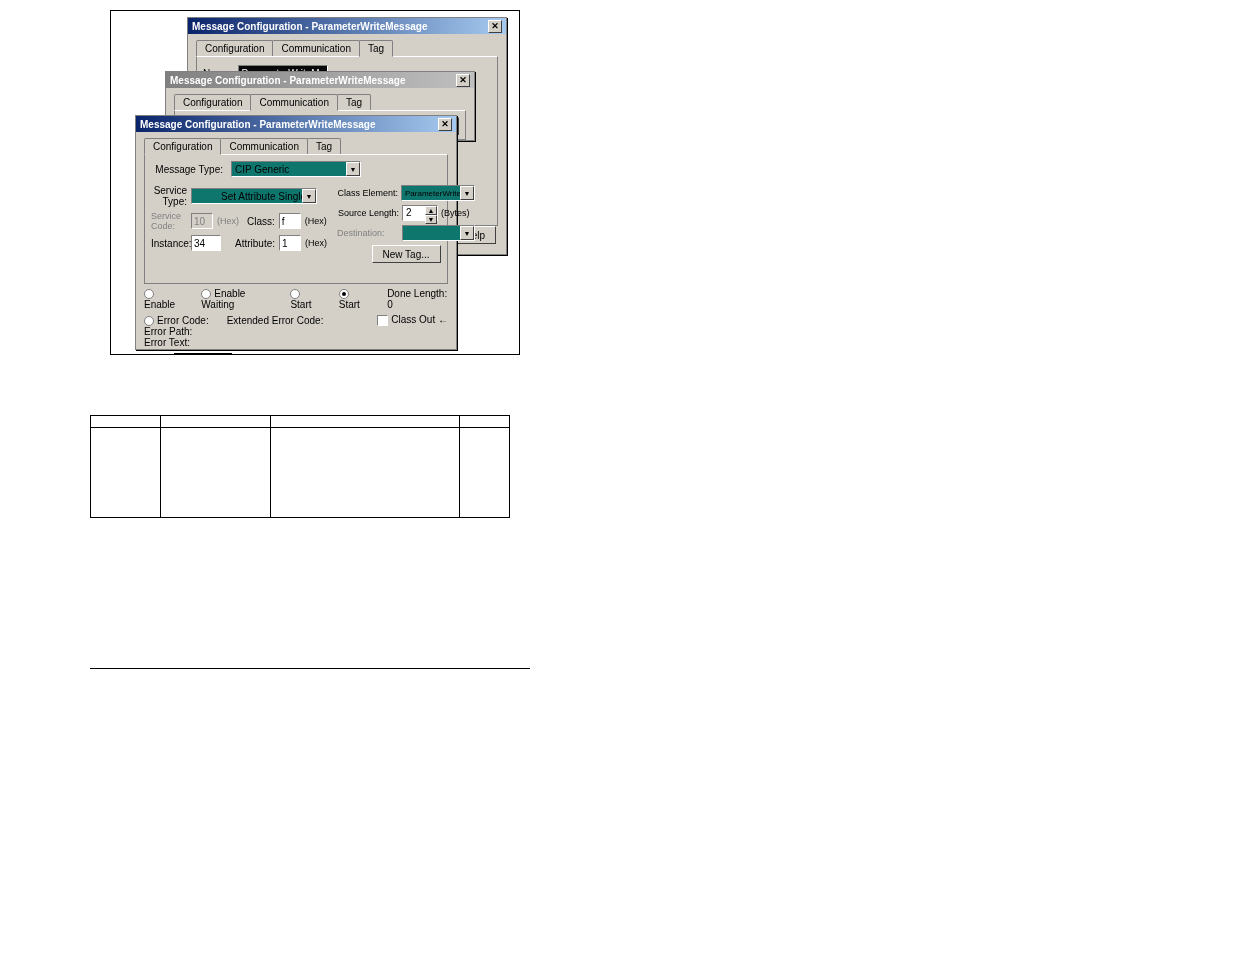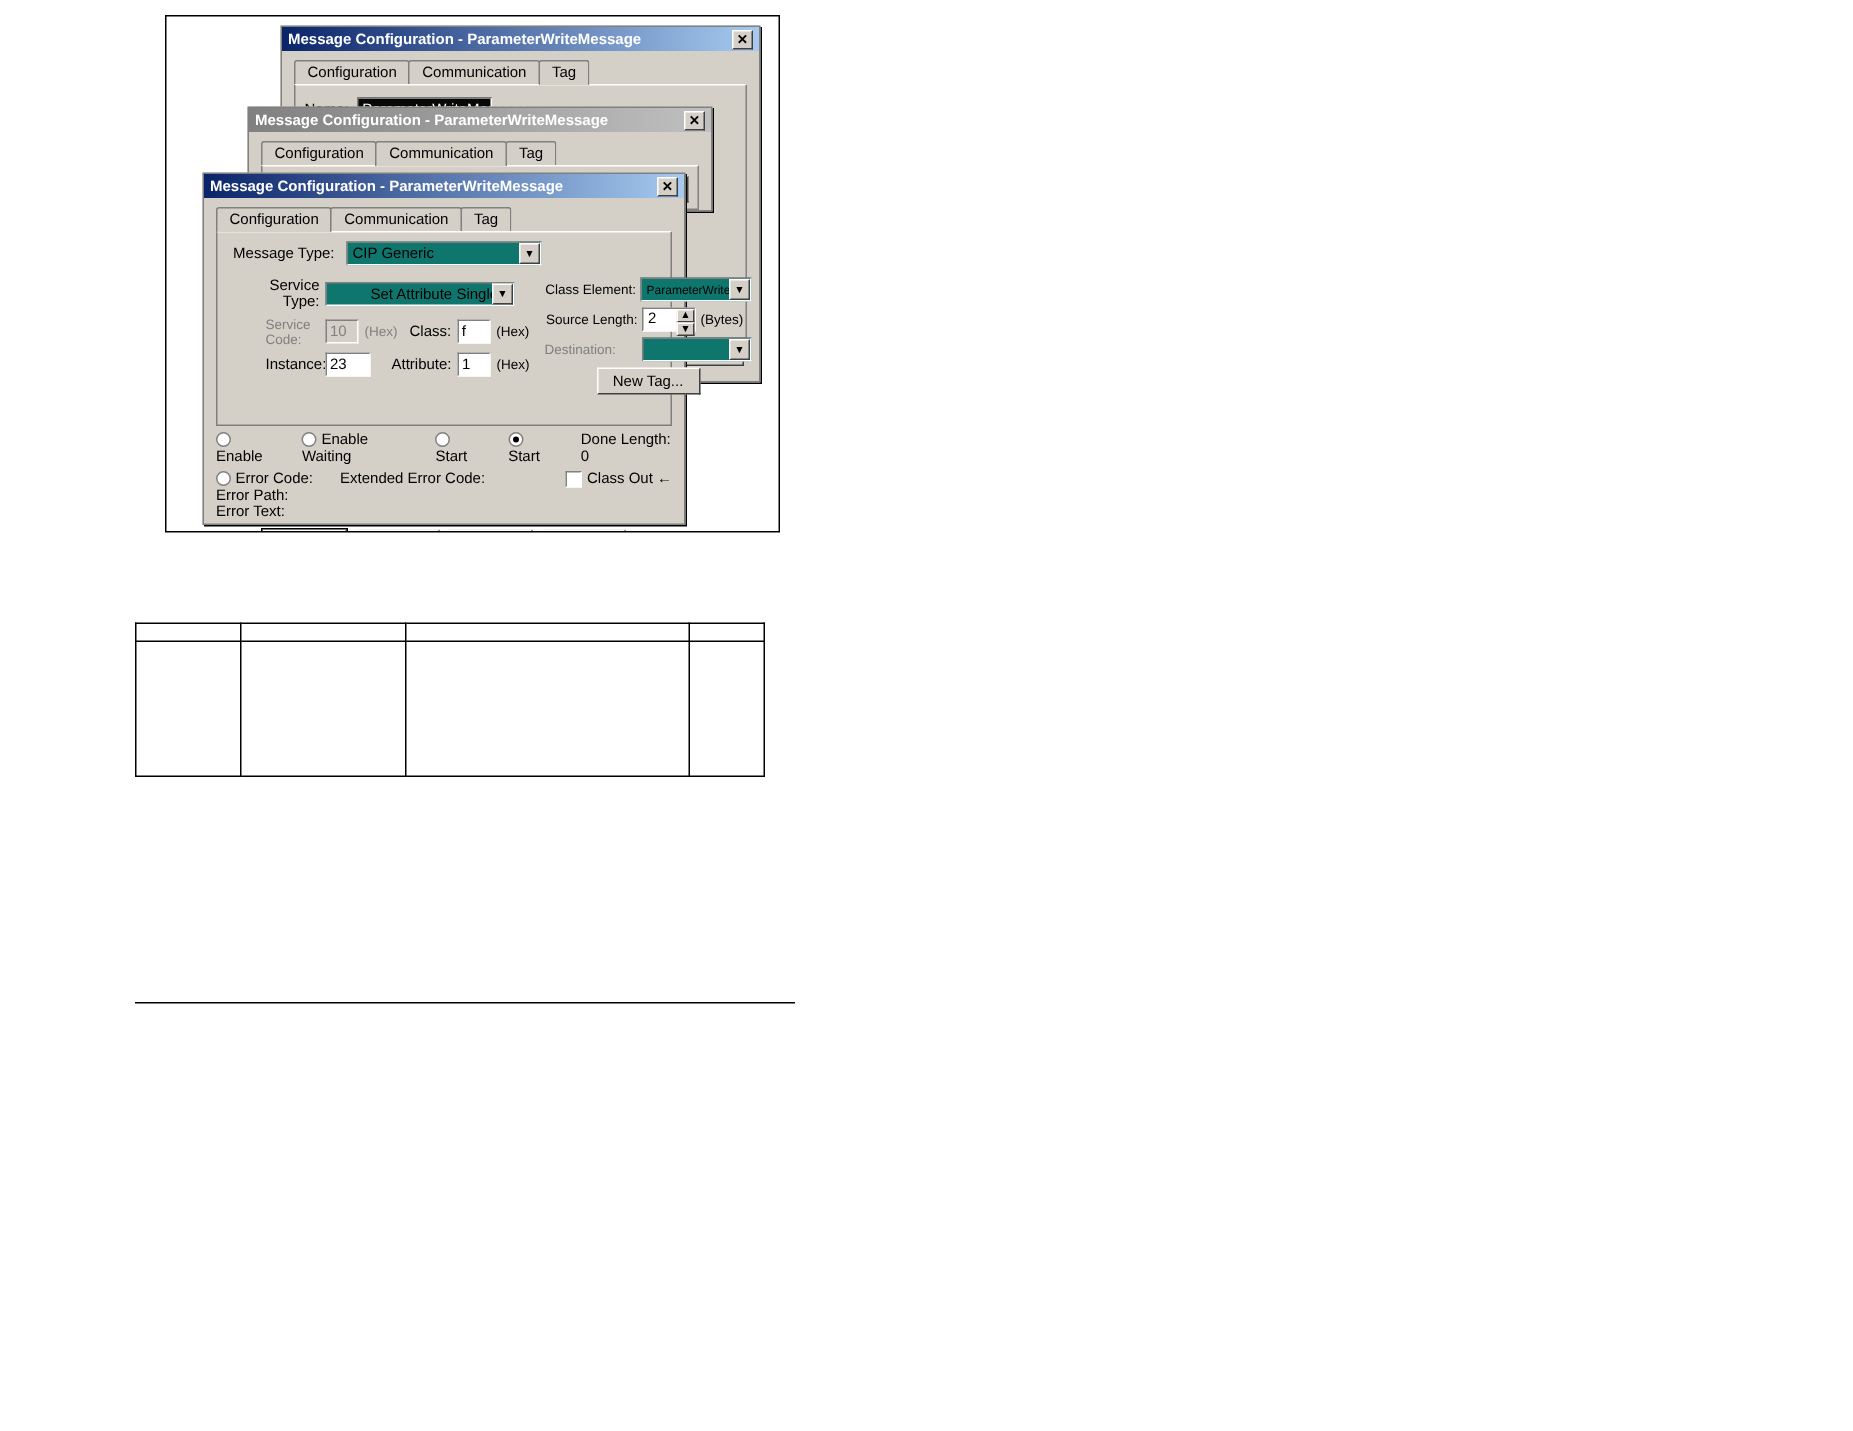--- a/index.html
+++ b/index.html
@@ -302,21 +302,21 @@
         <div style="display:flex; align-items:center; gap:8px; margin-bottom:8px;">
           <span class="label" style="width:72px;">Message Type:</span>
           <span class="dropbox" style="width:130px;">
             <span class="dropval">CIP Generic</span>
             <span class="dropbtn">
                 <span class="arrow">▼</span>
               </span>
           </span>
         </div>
 
-        <div style="display:flex; gap:10px;margin-left:26px;">
+        <div style="display:flex; gap:10px;">
 
           <div style="flex:1;">
             <div style="display:flex; align-items:center; gap:4px; margin-bottom:4px;">
               <span class="label" style="width:36px;">Service Type:</span>
               <span class="dropbox" style="width:126px;padding-left:26px;">
                 <span class="dropval">Set Attribute Single</span>
                 <span class="dropbtn">
                     <span class="arrow">▼</span>
                   </span>
               </span>
@@ -324,21 +324,21 @@
             <div style="display:flex; align-items:center; gap:4px; margin-bottom:4px;">
               <span class="disabled-label" style="width:36px; font-size:9px;">Service Code:</span>
               <span class="textbox disabled" style="width:22px;">10</span>
               <span class="disabled-label" style="font-size:9px;">(Hex)</span>
               <span class="label" style="margin-left:4px;">Class:</span>
               <span class="textbox" style="width:22px;">f</span>
               <span class="label" style="font-size:9px;">(Hex)</span>
             </div>
             <div style="display:flex; align-items:center; gap:4px;">
               <span class="label" style="width:36px;">Instance:</span>
-              <span class="textbox" style="width:30px;">23</span>
+              <span class="textbox" style="width:30px;">34</span>
               <span class="label" style="margin-left:10px;">Attribute:</span>
               <span class="textbox" style="width:22px;">1</span>
               <span class="label" style="font-size:9px;">(Hex)</span>
             </div>
           </div>
 
           <div style="width:138px;">
             <div style="display:flex; align-items:center; gap:3px; margin-bottom:4px;">
               <span class="label" style="width:62px; font-size:9px;">Class Element:</span>
               <span class="dropbox" style="width:74px;">

